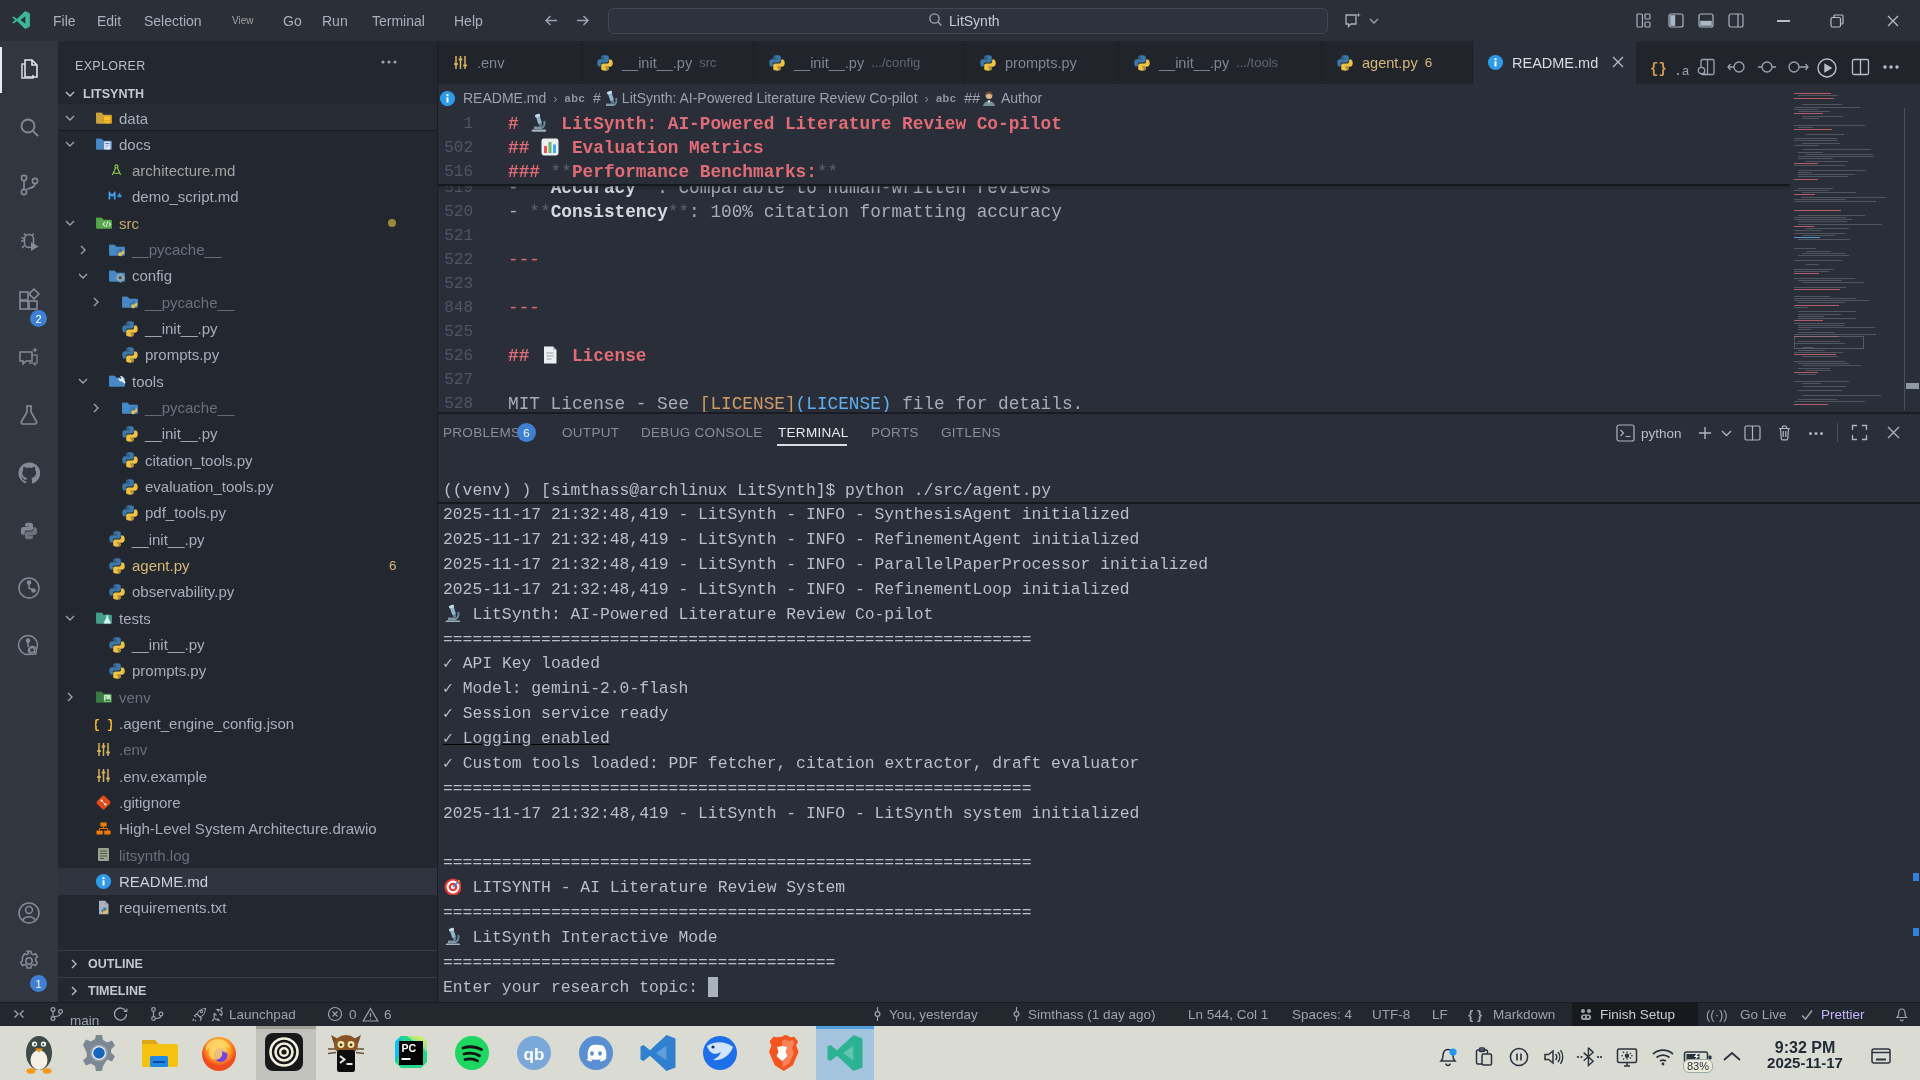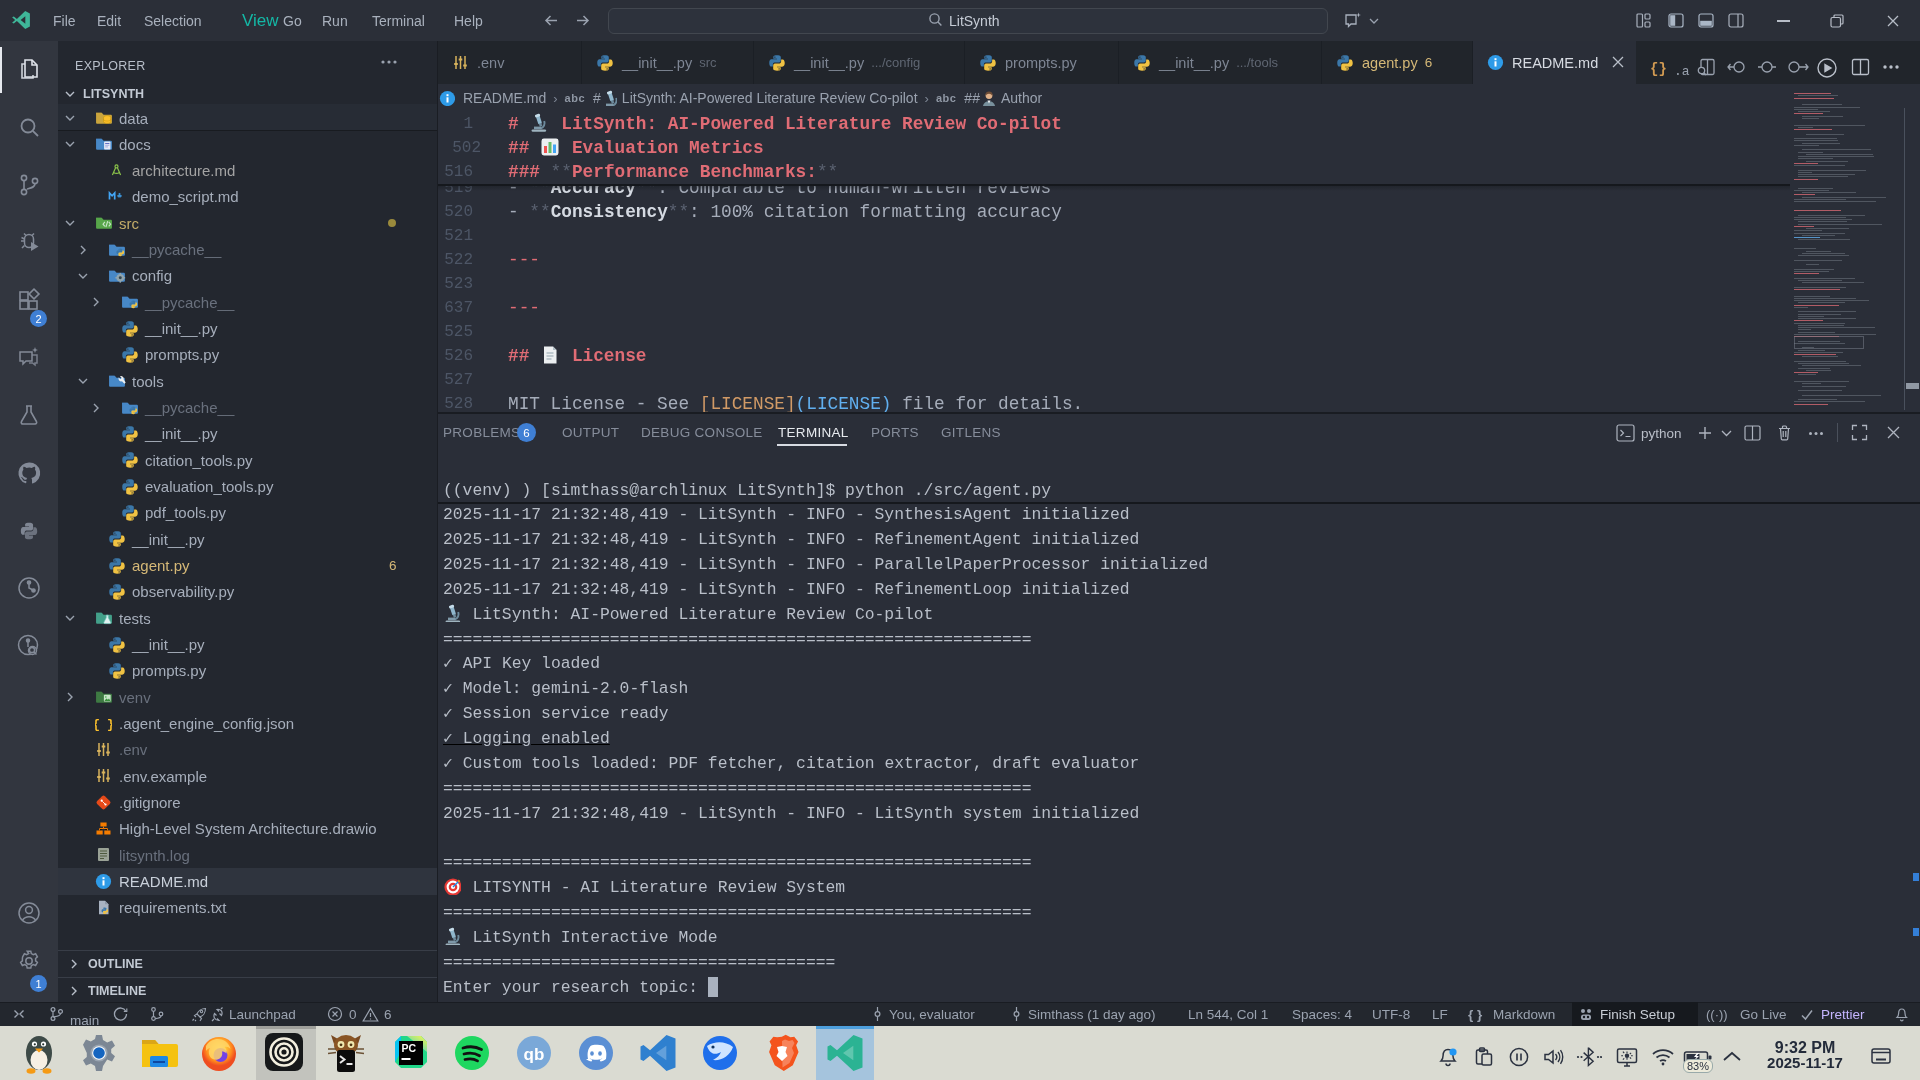--- a/index.html
+++ b/index.html
@@ -13,21 +13,21 @@
 <div class="a tl"></div>
 <div class="a" style="left:11px;top:10px;">
     <svg width="20" height="20" viewBox="0 0 20 20" style="">
       <path d="M14.2 1.1 5.9 8.9 2.8 6.5l-1.7.8 3 2.7-3 2.7 1.7.8 3.1-2.4 8.3 7.8 4.7-2.3V3.4z" fill="#3fb699"></path>
       <path d="M14.3 6.2 9.6 10l4.7 3.8z" fill="#2b2f38"></path>
     </svg>
   </div>
 <div class="a" style="left:53px;top:0px;height:41px;display:flex;align-items:center;color:#a9b1bd;font-size:14px">File</div>
 <div class="a" style="left:97px;top:0px;height:41px;display:flex;align-items:center;color:#a9b1bd;font-size:14px">Edit</div>
 <div class="a" style="left:144px;top:0px;height:41px;display:flex;align-items:center;color:#a9b1bd;font-size:14px">Selection</div>
-<div class="a" style="left:242px;top:0px;height:41px;display:flex;align-items:center;color:#14b8a6;font-size:17px">View</div>
+<div class="a" style="left:232px;top:0px;height:41px;display:flex;align-items:center;color:#a3a3a3;font-size:10px">View</div>
 <div class="a" style="left:283px;top:0px;height:41px;display:flex;align-items:center;color:#a9b1bd;font-size:14px">Go</div>
 <div class="a" style="left:322px;top:0px;height:41px;display:flex;align-items:center;color:#a9b1bd;font-size:14px">Run</div>
 <div class="a" style="left:372px;top:0px;height:41px;display:flex;align-items:center;color:#a9b1bd;font-size:14px">Terminal</div>
 <div class="a" style="left:454px;top:0px;height:41px;display:flex;align-items:center;color:#a9b1bd;font-size:14px">Help</div>
 <div class="a" style="left:543px;top:12px;">
     <svg width="17" height="17" viewBox="0 0 17 17" style="">
       <path d="M14 8.5H3M7.5 4 3 8.5 7.5 13" stroke="#9aa2af" stroke-width="1.5" fill="none"></path>
     </svg>
   </div>
 <div class="a" style="left:574px;top:12px;">
@@ -856,21 +856,21 @@
 <div class="a" style="left:438px;top:224px;">
     <div class="lnum" style="left:0;width:35px">521</div>
   </div>
 <div class="a" style="left:438px;top:248px;">
     <div class="lnum" style="left:0;width:35px">522</div>
   </div>
 <div class="a" style="left:438px;top:272px;">
     <div class="lnum" style="left:0;width:35px">523</div>
   </div>
 <div class="a" style="left:438px;top:296px;">
-    <div class="lnum" style="left:0;width:35px">637</div>
+    <div class="lnum" style="left:0;width:35px">848</div>
   </div>
 <div class="a" style="left:438px;top:320px;">
     <div class="lnum" style="left:0;width:35px">525</div>
   </div>
 <div class="a" style="left:438px;top:344px;">
     <div class="lnum" style="left:0;width:35px">526</div>
   </div>
 <div class="a" style="left:438px;top:368px;">
     <div class="lnum" style="left:0;width:35px">527</div>
   </div>
@@ -901,21 +901,21 @@
 <div class="a" style="left:508px;top:392px;">
     <div class="eline"><span style="color:#a6adba">MIT License - See </span><span style="color:#d19a66">[LICENSE]</span><span style="color:#61afef">(</span><span style="color:#61afef">LICENSE</span><span style="color:#61afef">)</span><span style="color:#a6adba"> file for details.</span></div>
   </div>
 <div class="a" style="left:438px;top:112px;width:1352px;height:72px;background:#2a2e38"></div>
 <div class="a" style="left:438px;top:184px;width:1352px;height:2px;background:#15181d"></div>
 <div class="a" style="left:438px;top:186px;width:1352px;height:5px;background:linear-gradient(#15181d66,#15181d00)"></div>
 <div class="a" style="left:438px;top:112px;">
     <div class="lnum" style="left:0;width:35px">1</div>
   </div>
 <div class="a" style="left:438px;top:136px;">
-    <div class="lnum" style="left:8px;width:35px">502</div>
+    <div class="lnum" style="left:0;width:35px">502</div>
   </div>
 <div class="a" style="left:438px;top:160px;">
     <div class="lnum" style="left:0;width:35px">516</div>
   </div>
 <div class="a" style="left:508px;top:112px;">
     <div class="eline"><span style="color:#e06c75;font-weight:bold"># </span><span style="display:inline-block;width:21.304px;vertical-align:-3px"><svg width="19" height="19" viewBox="0 0 19 19" style="">
           <g transform="rotate(-18 10 9)">
             <rect x="8.7" y="2.6" width="3.8" height="8.6" rx="1" fill="#8fb6cc"></rect>
             <rect x="8" y="1" width="5.2" height="2.8" rx="1.2" fill="#c5dce9"></rect>
             <rect x="9.3" y="10.6" width="2.6" height="3.2" fill="#6d8a9c"></rect>
@@ -1323,21 +1323,21 @@
       <svg width="13" height="16" viewBox="0 0 13 16" style="">
         <g stroke="#9ba3b0" stroke-width="1.2" fill="none">
           <circle cx="6.5" cy="8" r="2.4"></circle>
           <path d="M6.5 1v4.5M6.5 10.5V15"></path>
         </g>
       </svg>
     </div>
   </div>
 <div class="a" style="left:889px;top:1002px;">
     <div style="height:24px;display:flex;align-items:center">
-      <span style="color:#9ba3b0;font-size:13.5px">You, evaluator</span>
+      <span style="color:#9ba3b0;font-size:13.5px">You, yesterday</span>
     </div>
   </div>
 <div class="a" style="left:1010px;top:1002px;">
     <div style="height:24px;display:flex;align-items:center">
       <svg width="13" height="16" viewBox="0 0 13 16" style="">
         <g stroke="#9ba3b0" stroke-width="1.2" fill="none">
           <circle cx="6.5" cy="8" r="2.4"></circle>
           <path d="M6.5 1v4.5M6.5 10.5V15"></path>
         </g>
       </svg>

